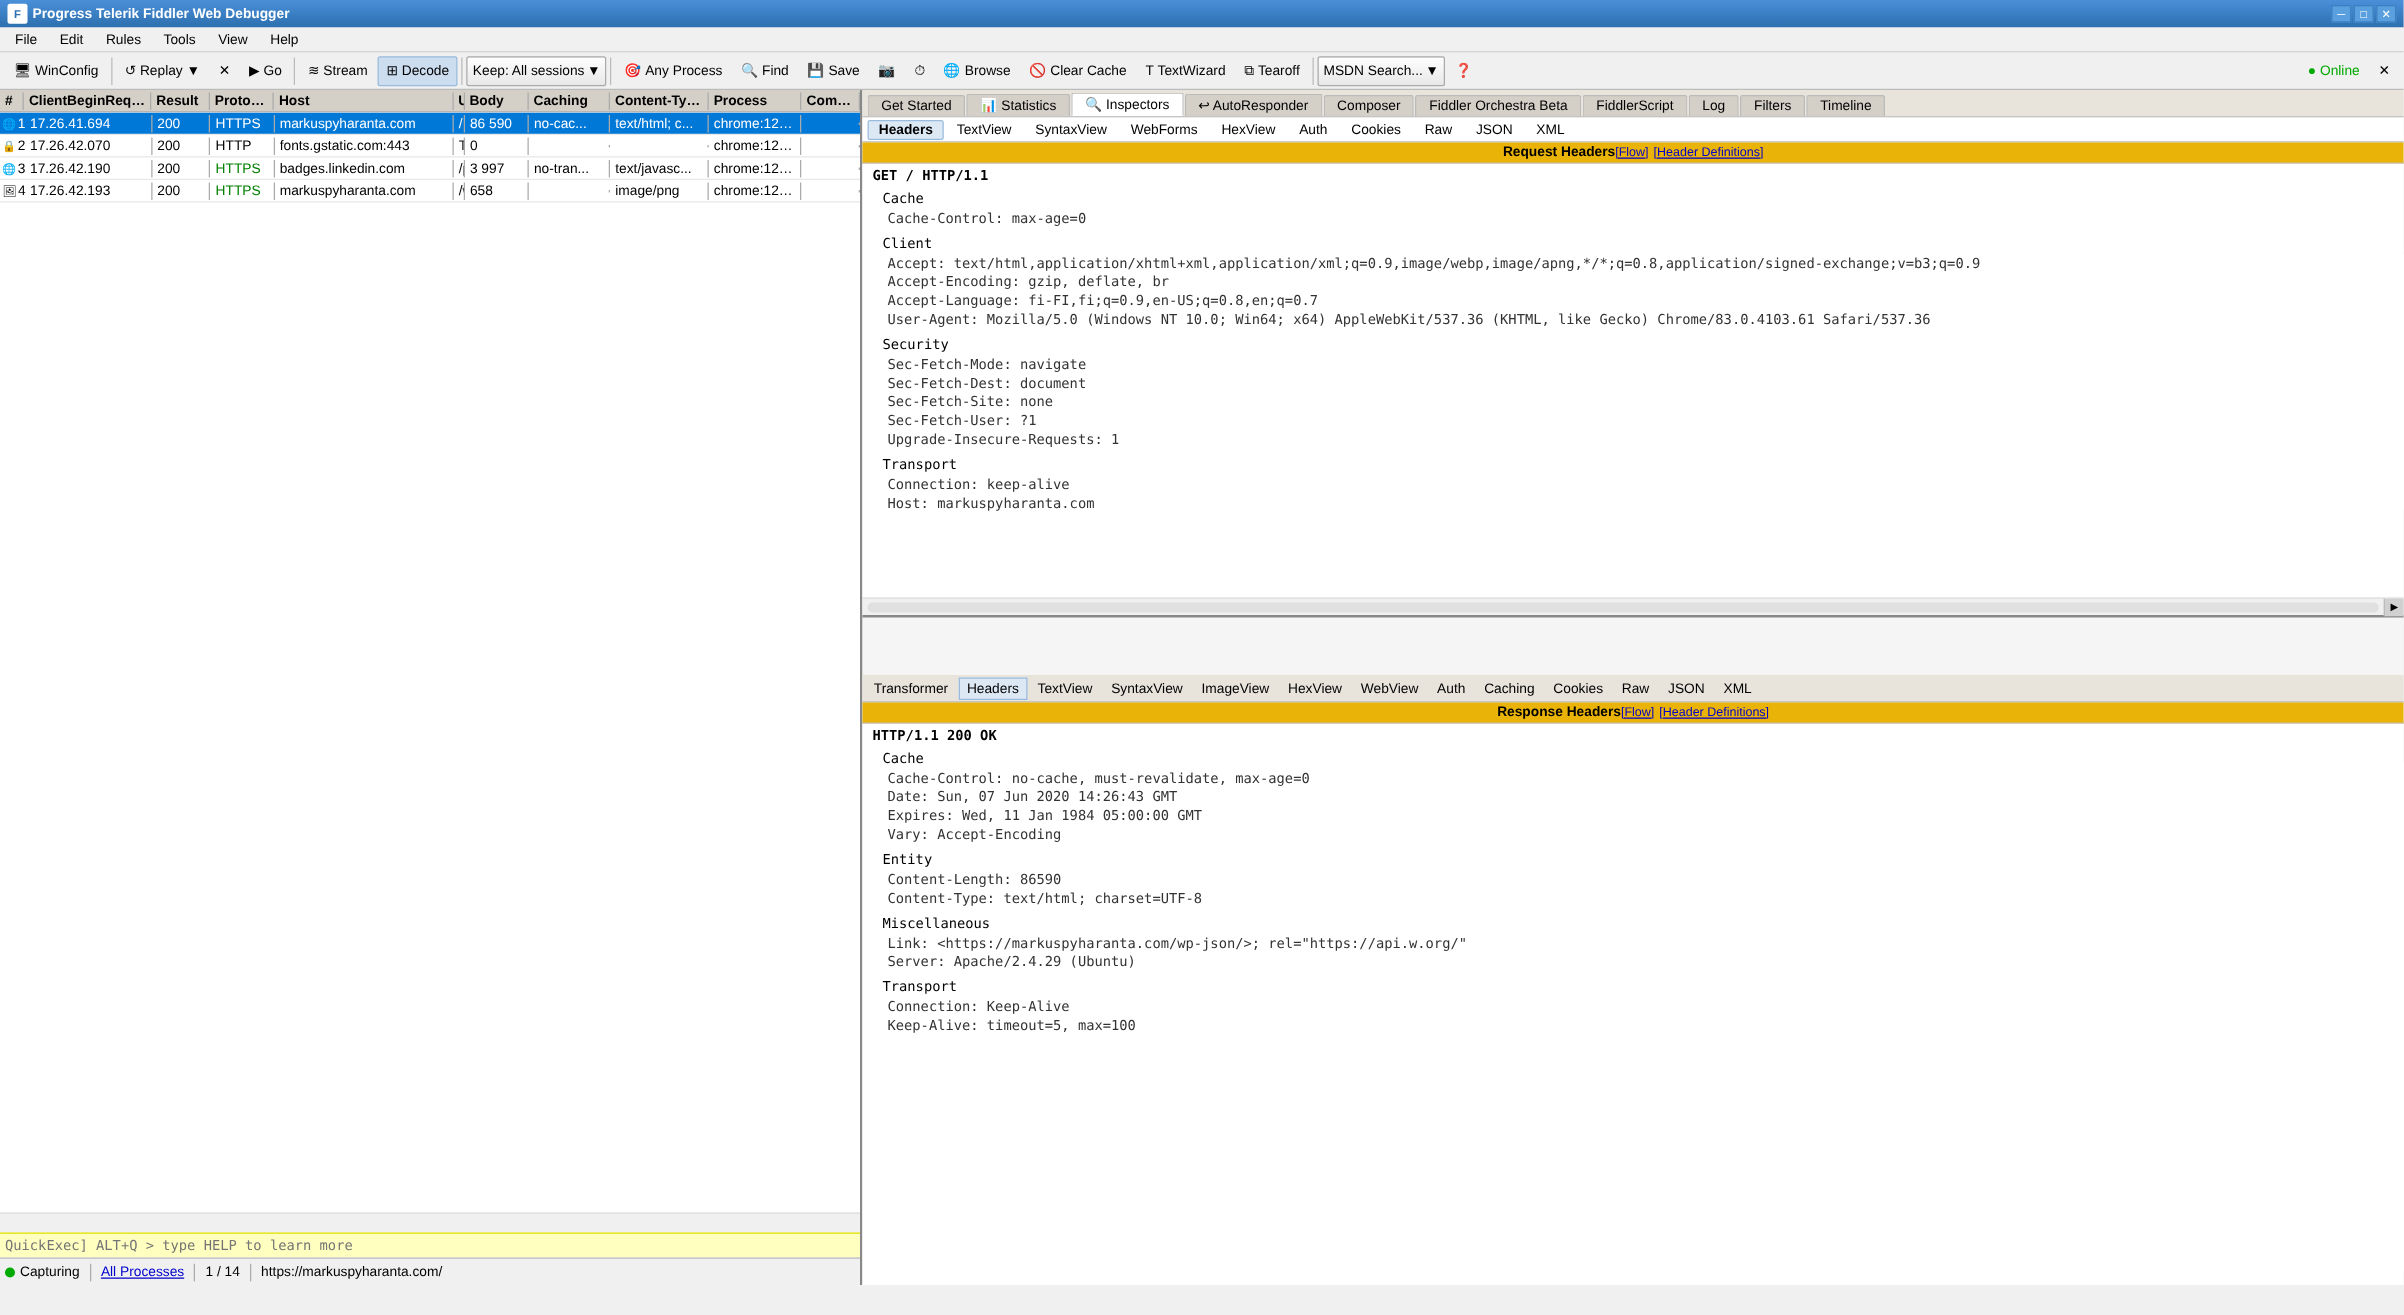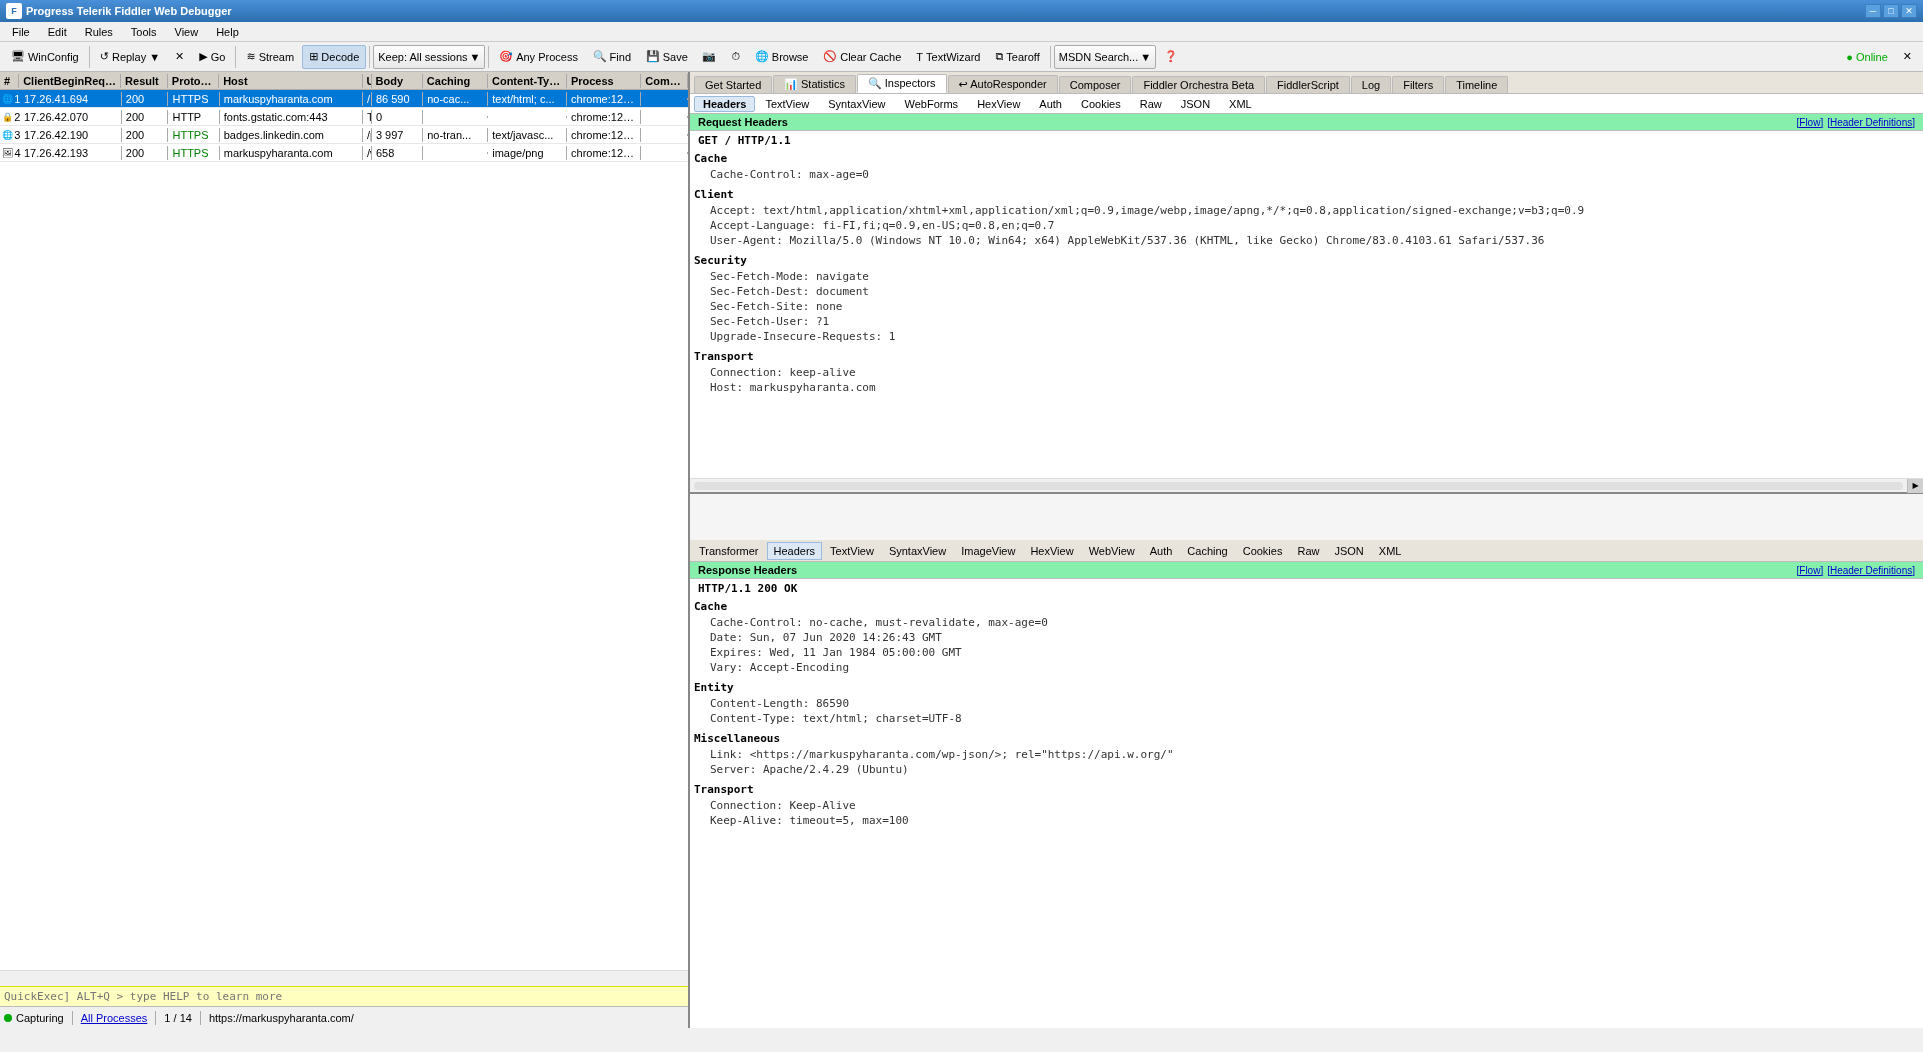--- a/index.html
+++ b/index.html
@@ -67,28 +67,28 @@
     .inspector-tabs { background: #e8e4dc; border-bottom: 1px solid #bbb; height: 22px; display: flex; align-items: flex-end; padding: 0 4px; gap: 1px; overflow: hidden; }
     .inspector-tab { padding: 2px 10px; font-size: 11px; cursor: pointer; border: 1px solid #bbb; border-bottom: none; background: #d4d0c8; border-radius: 2px 2px 0 0; white-space: nowrap; }
     .inspector-tab.active { background: white; border-bottom: 1px solid white; }
     
     
     .sub-tabs { background: white; border-bottom: 1px solid #bbb; height: 20px; display: flex; align-items: center; padding: 0 4px; gap: 1px; }
     .sub-tab { padding: 1px 8px; font-size: 11px; cursor: pointer; border: 1px solid transparent; border-radius: 2px; white-space: nowrap; }
     .sub-tab.active { background: #dde8f5; border-color: #99bbdd; font-weight: bold; }
     
     
-    .section-header { background: #86efac; padding: 2px 8px; font-size: 11px; font-weight: bold; border-bottom: 1px solid #bbb; display: flex; justify-content: space-between; align-items: center; }
+    .section-header { background: #eab308; padding: 2px 8px; font-size: 11px; font-weight: bold; border-bottom: 1px solid #bbb; display: flex; justify-content: center; align-items: center; }
     .section-header-links { display: flex; gap: 4px; }
     .section-header-link { color: #0000cc; text-decoration: underline; cursor: pointer; font-weight: normal; font-size: 10px; }
     
     
     .headers-content { flex: 1; overflow-y: auto; padding: 0; background: white; font-size: 11px; font-family: monospace; }
     .header-group { margin-bottom: 4px; }
-    .header-group-name { font-weight: bold; padding: 2px 4px; color: #000; }
+    .header-group-name { font-weight: normal; padding: 2px 16px; color: #000; }
     .header-item { padding: 1px 8px 1px 20px; color: #333; white-space: nowrap; }
     
     
     .http-status { padding: 3px 8px; font-family: monospace; font-size: 11px; font-weight: bold; }
     
     
     .scrollbar-row { height: 16px; background: #f0f0f0; border-top: 1px solid #ddd; }
     
     
     .right-top { flex: 1; display: flex; flex-direction: column; border-bottom: 2px solid #888; max-height: 400px; }
@@ -377,20 +377,21 @@
         <div class="http-status">GET / HTTP/1.1</div>
 
         <div class="header-group">
           <div class="header-group-name">Cache</div>
           <div class="header-item">Cache-Control: max-age=0</div>
         </div>
 
         <div class="header-group">
           <div class="header-group-name">Client</div>
           <div class="header-item">Accept: text/html,application/xhtml+xml,application/xml;q=0.9,image/webp,image/apng,*/*;q=0.8,application/signed-exchange;v=b3;q=0.9</div>
+          <div class="header-item">Accept-Encoding: gzip, deflate, br</div>
           <div class="header-item">Accept-Language: fi-FI,fi;q=0.9,en-US;q=0.8,en;q=0.7</div>
           <div class="header-item">User-Agent: Mozilla/5.0 (Windows NT 10.0; Win64; x64) AppleWebKit/537.36 (KHTML, like Gecko) Chrome/83.0.4103.61 Safari/537.36</div>
         </div>
 
         <div class="header-group">
           <div class="header-group-name">Security</div>
           <div class="header-item">Sec-Fetch-Mode: navigate</div>
           <div class="header-item">Sec-Fetch-Dest: document</div>
           <div class="header-item">Sec-Fetch-Site: none</div>
           <div class="header-item">Sec-Fetch-User: ?1</div>

